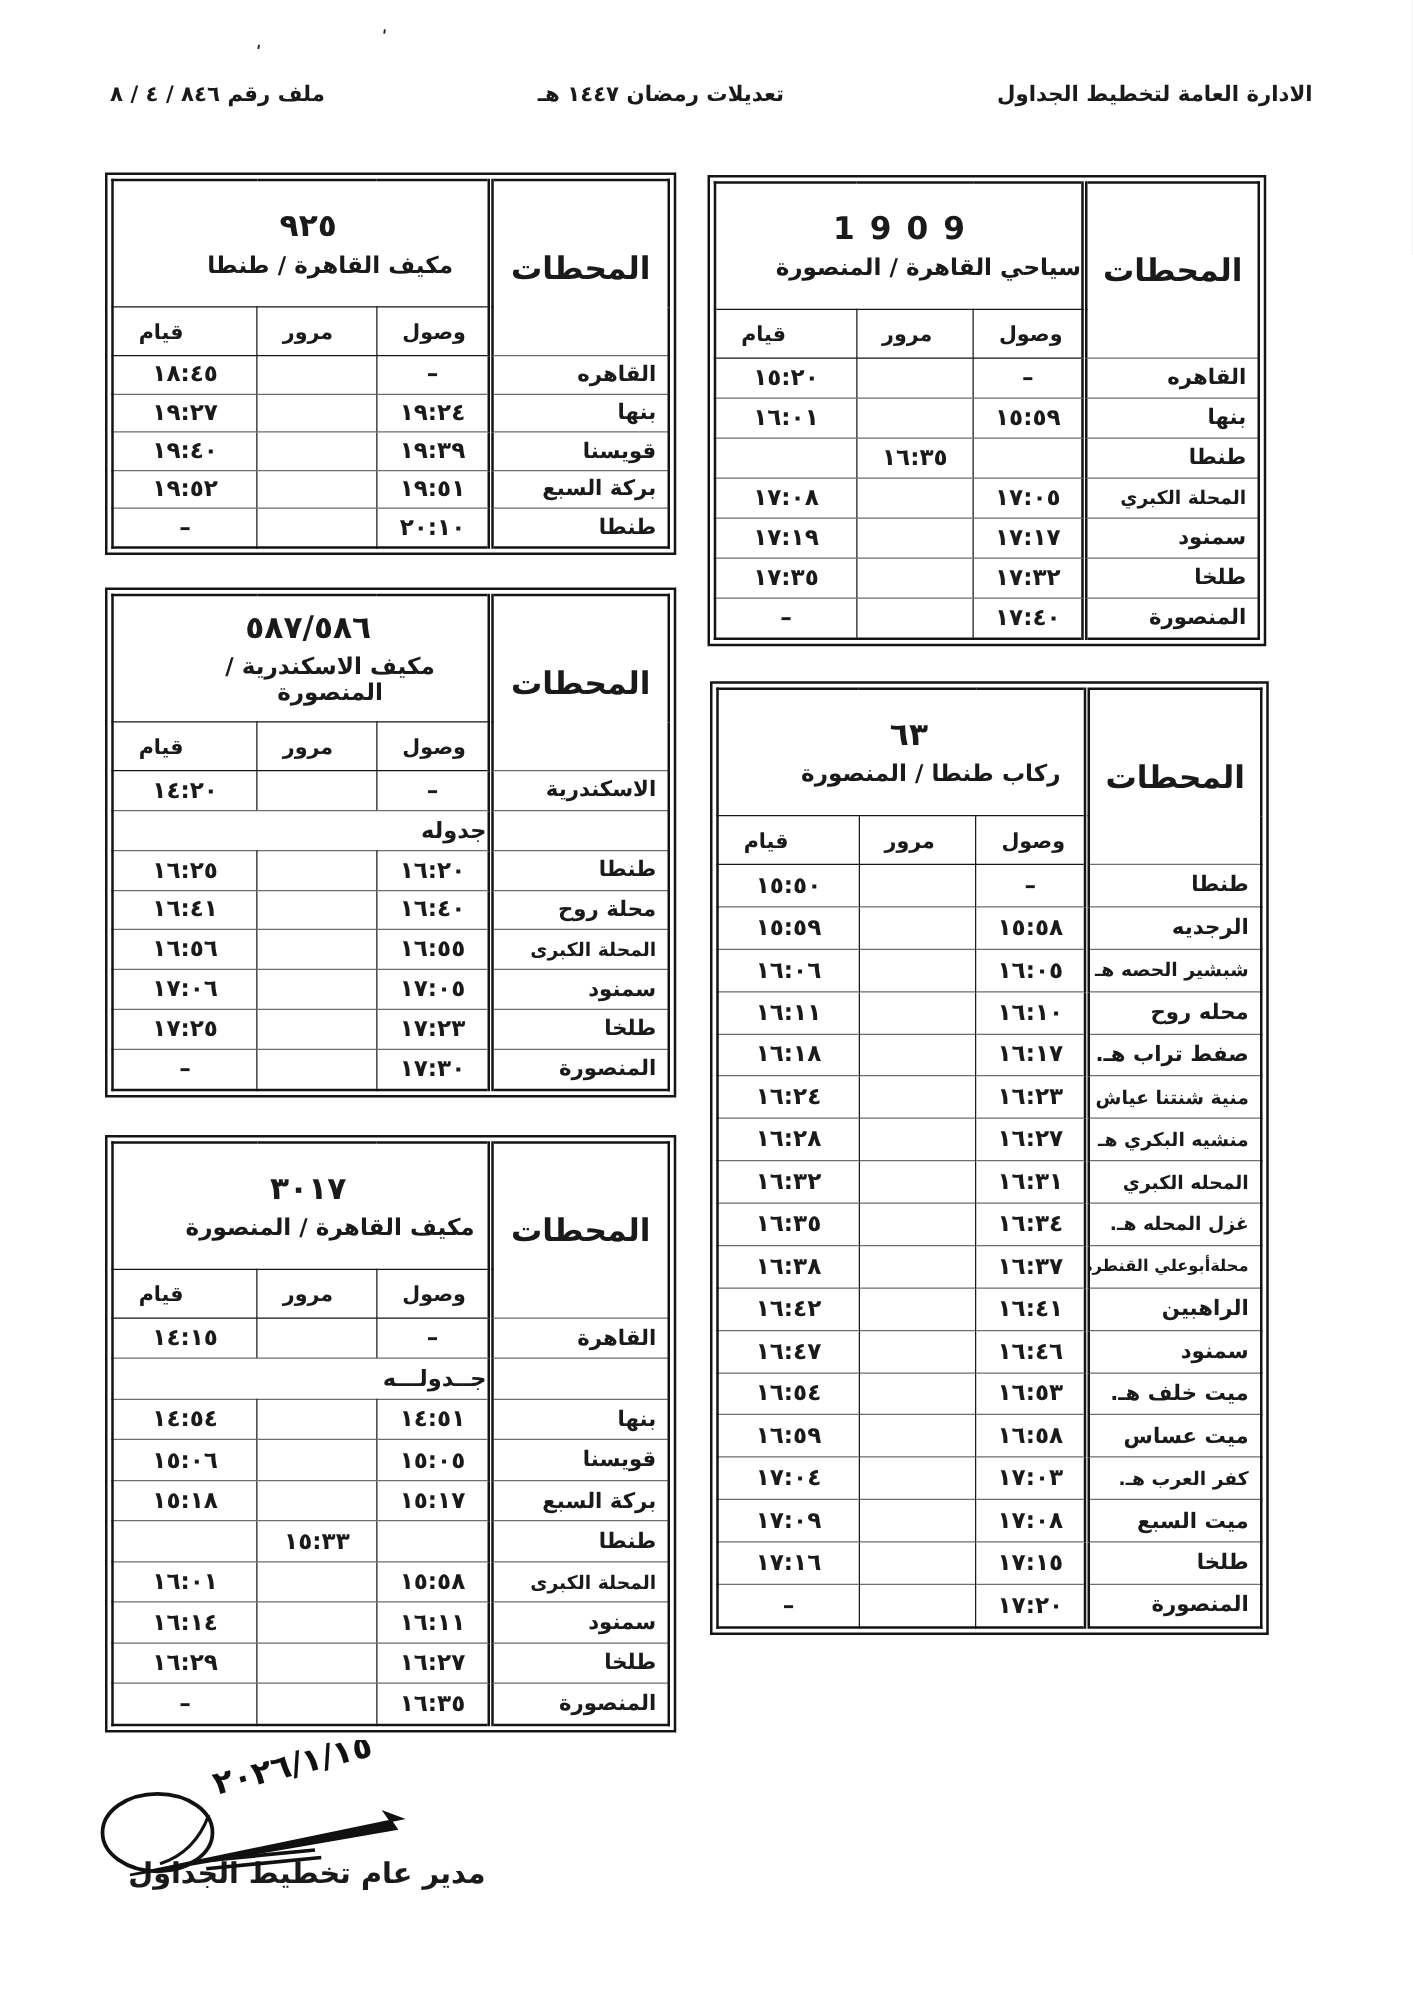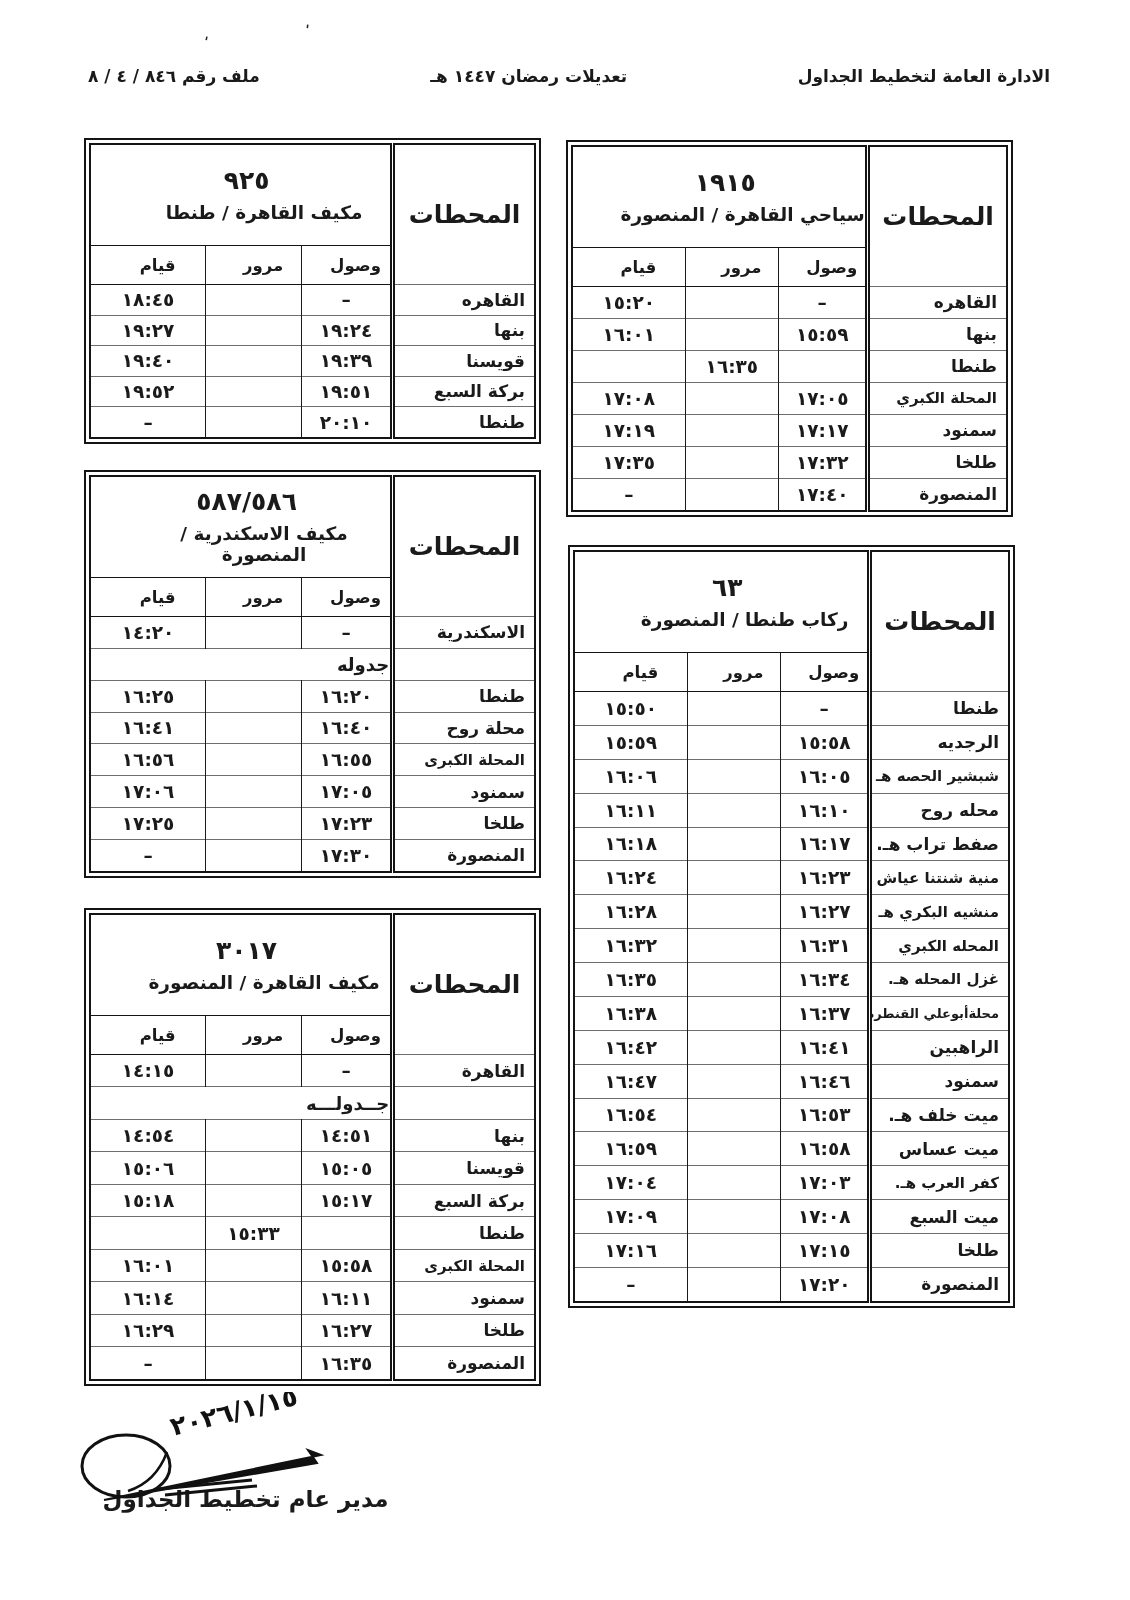--- a/index.html
+++ b/index.html
@@ -19,21 +19,21 @@
             border:2px solid #141414;direction:rtl;}
   .c-st{width:32%;} .c-ar{width:20.5%;} .c-pa{width:21.5%;} .c-de{width:26%;}
   .sth{border-left:5px double #141414;font-size:25px;font-weight:bold;text-align:center;
        vertical-align:middle;}
   .ttl{border-bottom:1.8px solid #141414;vertical-align:middle;padding:6px 0 8px 0;height:86px;}
   .num{font-size:25px;font-weight:bold;text-align:center;letter-spacing:12px;
        padding-left:12px;direction:rtl;}
   .route{font-size:18.5px;font-weight:bold;text-align:center;margin-top:7px;padding-left:47px;}
   .lblr th{height:36px;}
   .lbl{border-left:1.6px solid #1a1a1a;border-bottom:1.8px solid #141414;
-       font-size:16.5px;font-weight:bold;text-align:center;padding-left:20px;}
+       font-size:16.5px;font-weight:bold;text-align:left;padding-left:20px;}
   tbody td{border-top:1px solid #6e6e6e;}
   .st{border-left:5px double #141414;font-size:17px;font-weight:bold;text-align:right;
       padding-left:2px;padding-right:9px;white-space:nowrap;overflow:hidden;margin-top:31px;}
   .st.md{font-size:15px;} .st.sm{font-size:13px;}
   .tm{border-left:1.6px solid #1a1a1a;font-size:18.5px;font-weight:bold;text-align:center;
       white-space:nowrap;}
   td.de{border-left:none;}
   .note{font-size:18px;font-weight:bold;text-align:right;}
   
   #t1915{left:566px;top:140px;width:447px;height:377px;}
@@ -68,21 +68,21 @@
        <colgroup>
           <col class="c-st">
           <col class="c-ar">
           <col class="c-pa">
           <col class="c-de">
         </colgroup>
        <thead>
          <tr>
            <th class="sth" rowspan="2">المحطات</th>
            <th class="ttl" colspan="3">
-             <div class="num">١٩١٥</div>
+             <div class="num">1909</div>
              <div class="route">سياحي القاهرة / المنصورة</div>
            </th>
          </tr>
          <tr class="lblr">
            <th class="lbl">وصول</th>
            <th class="lbl">مرور</th>
            <th class="lbl">قيام</th>
          </tr>
        </thead>
        <tbody>

